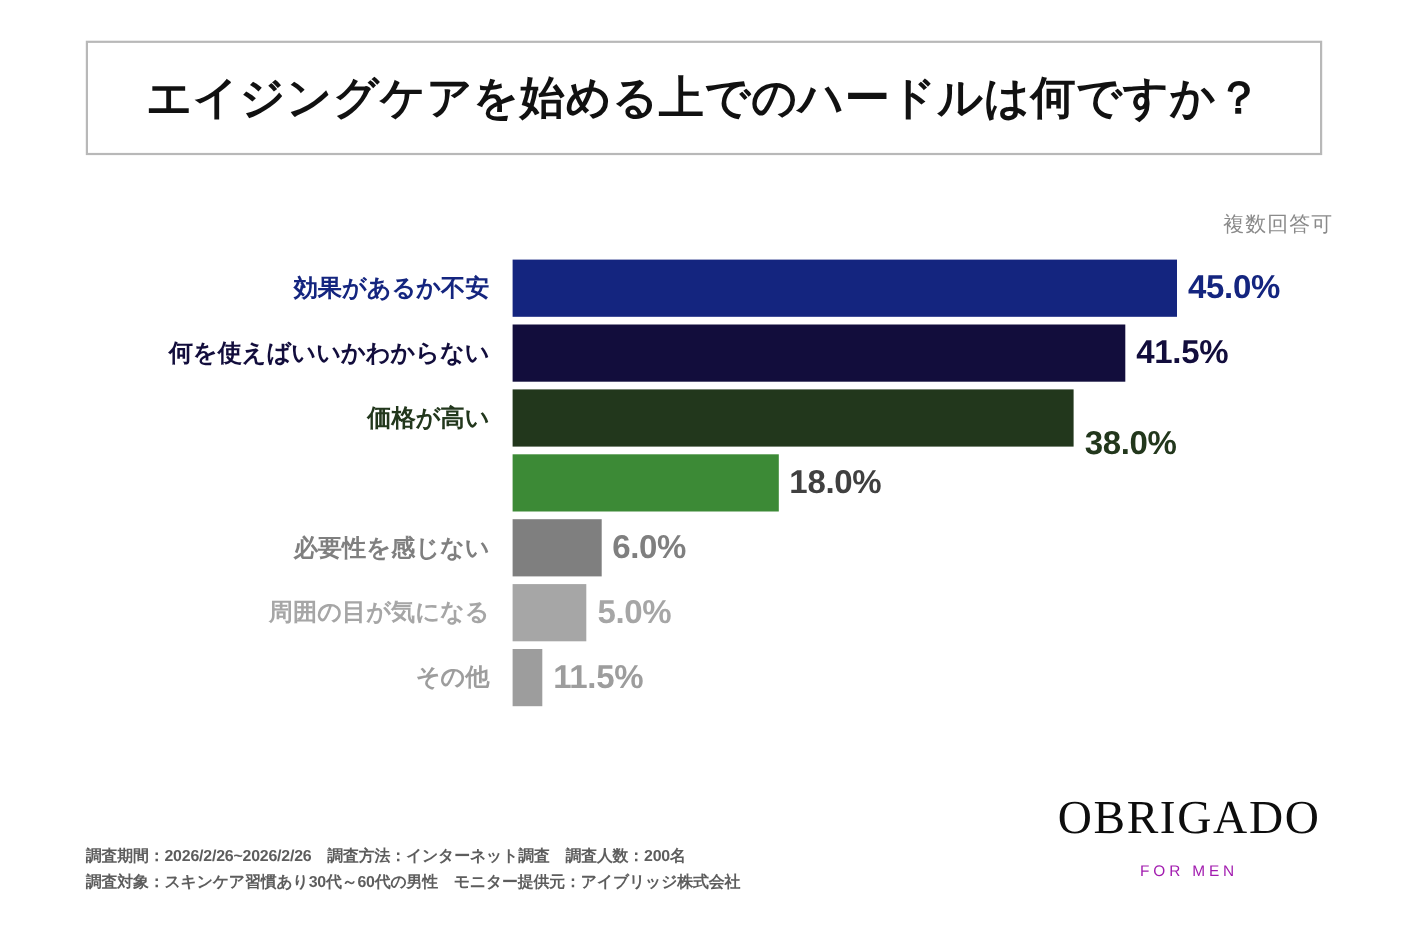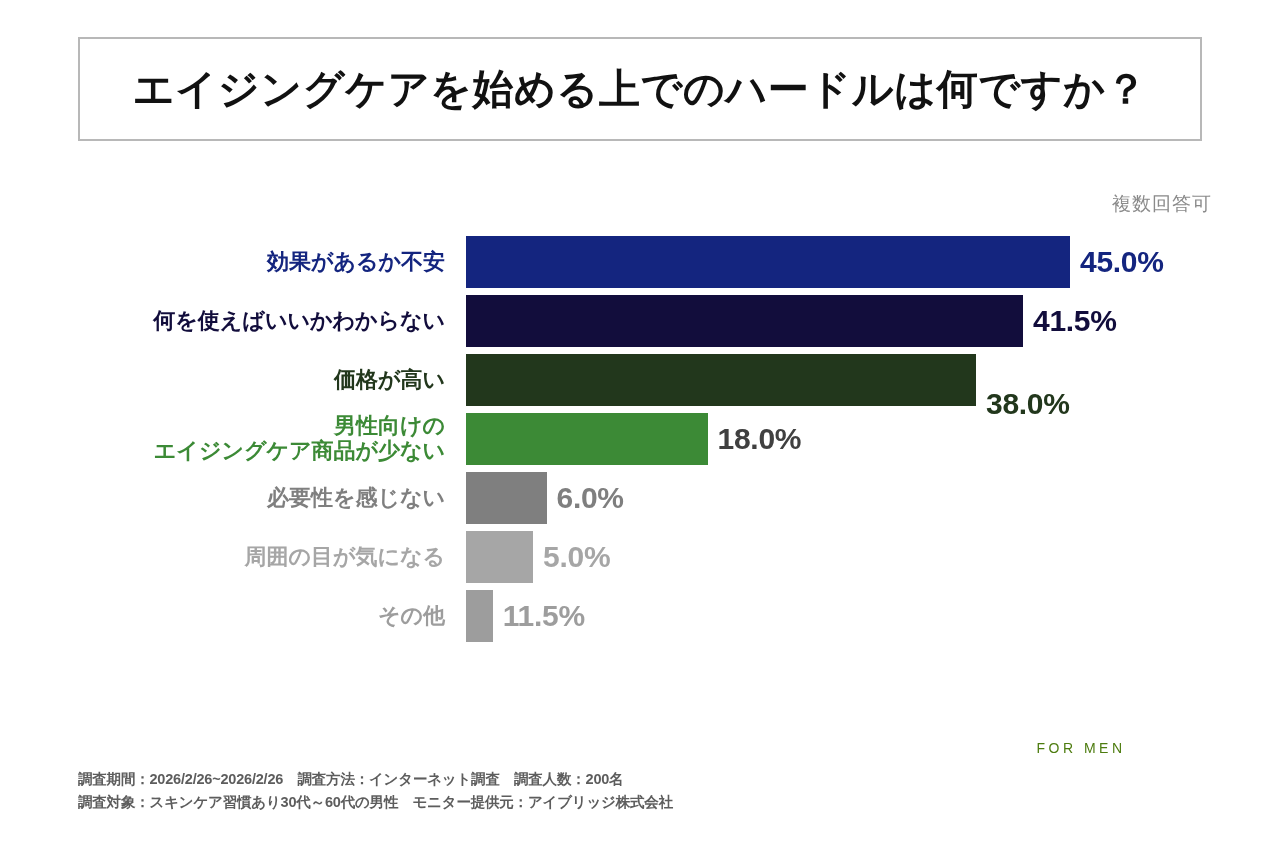--- a/index.html
+++ b/index.html
@@ -122,21 +122,21 @@
     font-size: 43px;
     letter-spacing: 1.5px;
     color: #0d0d0d;
     line-height: 1;
     font-weight: 400;
   }
   .logo-sub {
     margin-top: 18px;
     font-size: 14px;
     letter-spacing: 3.5px;
-    color: #4d7c0f;
+    color: #a21caf;
     font-weight: 400;
   }
 </style>
 </head>
 <body>
 
 <div class="title-box">
   <div class="title-text">エイジングケアを始める上でのハードルは何ですか？</div>
 </div>
 
@@ -158,22 +158,20 @@
       </div>
     </div>
     <div class="row">
       <div class="cat-label" style="color: rgb(34, 55, 28);">価格が高い</div>
       <div class="bar-wrap">
         <div class="bar" style="width: 510.044px; background: rgb(34, 55, 28);"></div>
         <div class="value-label" style="color: rgb(34, 55, 28); margin-top: 48px;">38.0%</div>
       </div>
     </div>
     <div class="row">
-      <div class="cat-label" style="color: rgb(60, 138, 54);">男性向けの
-エイジングケア商品が少ない</div>
       <div class="bar-wrap">
         <div class="bar" style="width: 241.6px; background: rgb(60, 138, 54);"></div>
         <div class="value-label" style="color: #404040;">18.0%</div>
       </div>
     </div>
     <div class="row">
       <div class="cat-label" style="color: rgb(127, 127, 127);">必要性を感じない</div>
       <div class="bar-wrap">
         <div class="bar" style="width: 80.5333px; background: rgb(127, 127, 127);"></div>
         <div class="value-label" style="color: rgb(127, 127, 127);">6.0%</div>
@@ -192,14 +190,15 @@
         <div class="bar" style="width: 26.8444px; background: rgb(157, 157, 157);"></div>
         <div class="value-label" style="color: rgb(157, 157, 157);">11.5%</div>
       </div>
     </div>
   </div>
 
 <div class="footer"><span>調査期間：2026/2/26~2026/2/26　調査方法：インターネット調査　調査人数：200名</span>
 <span>調査対象：スキンケア習慣あり30代～60代の男性　モニター提供元：アイブリッジ株式会社</span></div>
 
 <div class="logo">
+  <div class="logo-main">OBRIGADO</div>
   <div class="logo-sub">FOR MEN</div>
 </div>
 
 </body></html>

